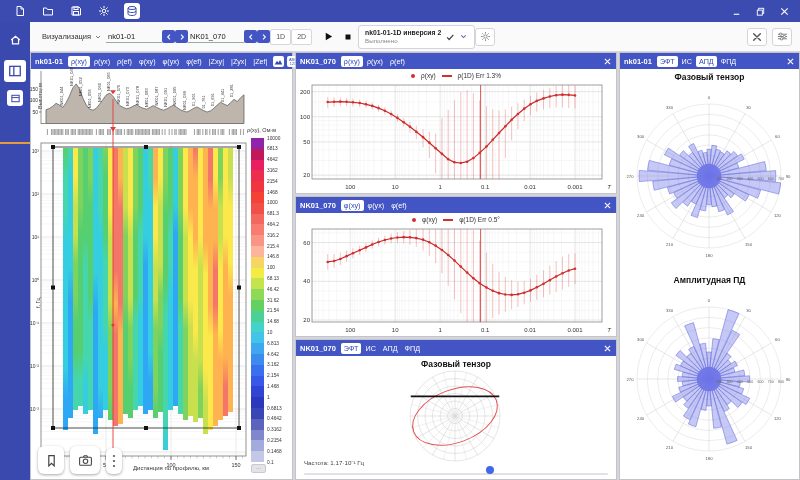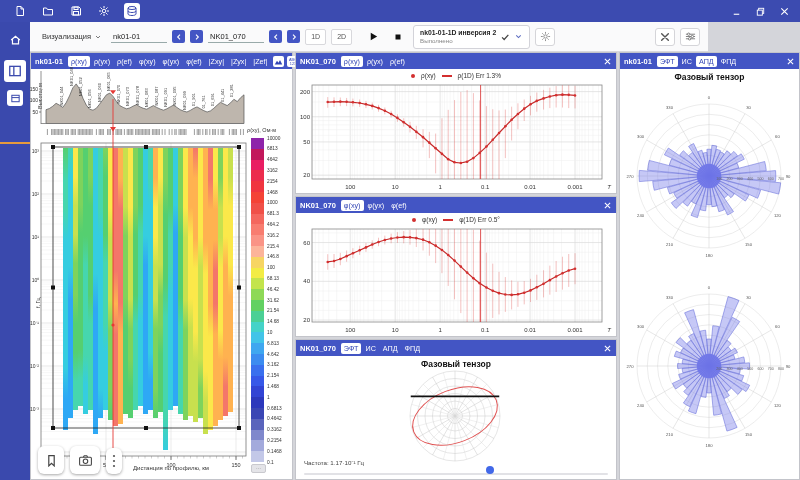--- a/index.html
+++ b/index.html
@@ -8,21 +8,21 @@
   .abs{position:absolute;}
   
   .titlebar{position:absolute;left:0;top:0;width:800px;height:22px;background:#3c4bb0;display:flex;align-items:center;color:#fff;}
   .tb-icons{display:flex;align-items:center;gap:12px;padding-left:12px;}
   .tb-ic{width:16px;height:16px;display:flex;align-items:center;justify-content:center;border-radius:3px;color:#fff;}
   .tb-ic.sel{background:#fff;color:#3c4bb0;}
   .tb-title{position:absolute;left:200px;right:90px;text-align:center;font-size:9px;color:#fff;white-space:nowrap;overflow:hidden;}
   .tb-ctrls{position:absolute;right:0;top:0;height:22px;display:flex;align-items:center;gap:4px;padding-right:6px;}
   .tb-ctrl{width:20px;height:18px;display:flex;align-items:center;justify-content:center;color:#fff;}
   
-  .toolbar{position:absolute;left:30px;top:22px;width:678px;height:30px;background:#fafafb;border-bottom:1px solid #d8d8dc;display:flex;align-items:center;gap:5px;padding-left:8px;box-sizing:border-box;}
+  .toolbar{position:absolute;left:30px;top:22px;width:770px;height:30px;background:#fafafb;border-bottom:1px solid #d8d8dc;display:flex;align-items:center;padding-left:8px;box-sizing:border-box;}
   .tb-select{display:flex;align-items:center;gap:3px;font-size:7.5px;color:#333;padding:2px 4px;}
   .fld{width:52px;border:none;border-bottom:1px solid #9aa;font-size:7.5px;color:#222;background:transparent;outline:none;padding:1px 2px;font-family:"Liberation Sans",sans-serif;}
   .navbtn{width:13px;height:13px;background:#4355c4;border-radius:2px;display:flex;align-items:center;justify-content:center;color:#fff;}
   .dimbtn{min-width:15px;height:14px;border:1px solid #d8d8dc;border-radius:2px;background:#fff;color:#555;font-size:7px;display:flex;align-items:center;justify-content:center;padding:0 2px;}
   .runbtn{width:20px;height:16px;display:flex;align-items:center;justify-content:center;color:#111;}
   .status-card{height:22px;border:1px solid #d3d3d9;border-radius:3px;background:#fff;display:flex;align-items:center;gap:4px;padding:0 6px;}
   .status-lines{display:flex;flex-direction:column;line-height:1.15;}
   .status-title{font-size:6.8px;font-weight:bold;color:#222;white-space:nowrap;}
   .status-sub{font-size:6.2px;color:#888;}
   .sqbtn{width:18px;height:16px;border:1px solid #d5d5d9;border-radius:3px;background:#fff;color:#777;display:flex;align-items:center;justify-content:center;}
@@ -1118,20 +1118,21 @@
       <path d="M89,94 L83.0,71.1 A23.7,23.7 0 0 1 86.8,70.4 Z" fill="rgba(128,134,235,0.45)" stroke="#5b62d6" stroke-width="0.5"></path>
       <circle cx="89" cy="94" r="12.24" fill="rgba(110,116,232,0.9)"></circle>
       <text x="99.28571428571429" y="97.5" font-size="3.6" fill="#666" text-anchor="middle">100</text>
       <text x="109.57142857142857" y="97.5" font-size="3.6" fill="#666" text-anchor="middle">200</text>
       <text x="119.85714285714286" y="97.5" font-size="3.6" fill="#666" text-anchor="middle">300</text>
       <text x="130.14285714285714" y="97.5" font-size="3.6" fill="#666" text-anchor="middle">400</text>
       <text x="140.42857142857144" y="97.5" font-size="3.6" fill="#666" text-anchor="middle">500</text>
       <text x="150.71428571428572" y="97.5" font-size="3.6" fill="#666" text-anchor="middle">600</text>
       <text x="161" y="97.5" font-size="3.6" fill="#666" text-anchor="middle">700</text>
     </svg>
+  <div class="ctitle">Амплитудная ПД</div>
   <svg id="rose2" width="179" height="188">
       <circle cx="89" cy="94" r="10.285714285714286" fill="none" stroke="#d8d8d8" stroke-width="0.5"></circle>
       <circle cx="89" cy="94" r="20.571428571428573" fill="none" stroke="#d8d8d8" stroke-width="0.5"></circle>
       <circle cx="89" cy="94" r="30.857142857142858" fill="none" stroke="#d8d8d8" stroke-width="0.5"></circle>
       <circle cx="89" cy="94" r="41.142857142857146" fill="none" stroke="#d8d8d8" stroke-width="0.5"></circle>
       <circle cx="89" cy="94" r="51.42857142857143" fill="none" stroke="#d8d8d8" stroke-width="0.5"></circle>
       <circle cx="89" cy="94" r="61.714285714285715" fill="none" stroke="#d8d8d8" stroke-width="0.5"></circle>
       <circle cx="89" cy="94" r="72" fill="none" stroke="#d8d8d8" stroke-width="0.5"></circle>
       <line x1="89" y1="94" x2="89" y2="22" stroke="#cfcfcf" stroke-width="0.5"></line>
       <text x="89" y="16.5" font-size="4.2" fill="#555" text-anchor="middle">0</text>

